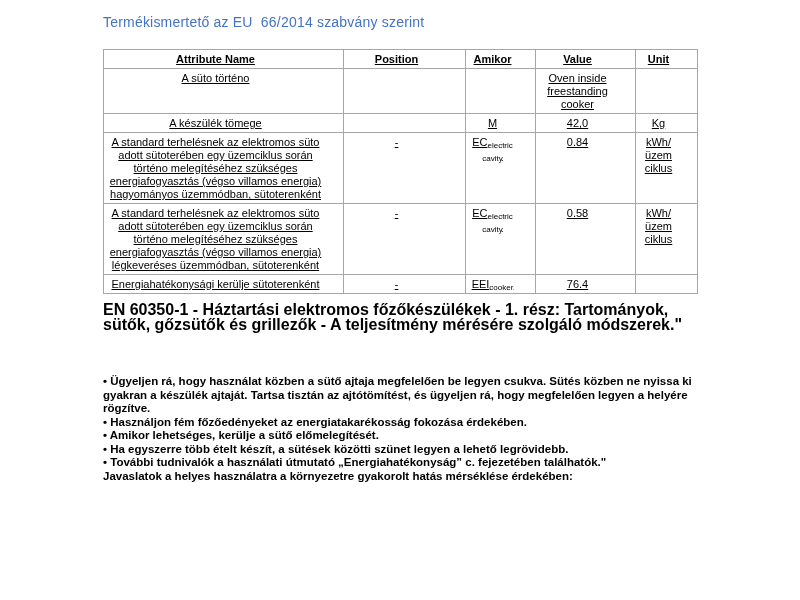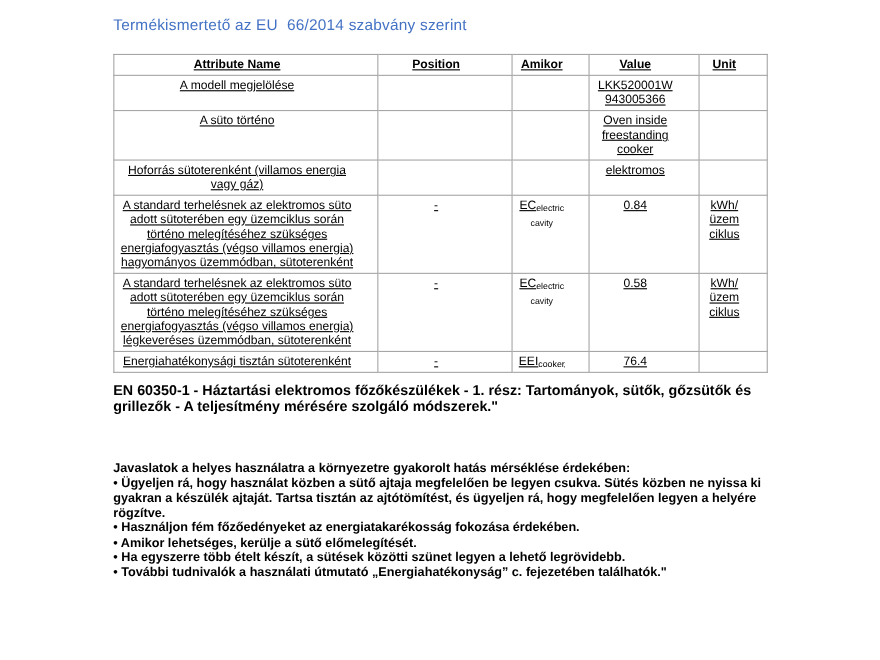--- a/index.html
+++ b/index.html
@@ -51,21 +51,21 @@
   col.c-val   { width: 100px; }
   col.c-unit  { width: 62px;  }
   .sym-sub {
     font-size: 8px;
     line-height: 10px;
     position: relative;
     top: 2px;
   }
   .standard-note {
     margin-top: 8px;
-    font-size: 13px;
+    font-size: 16px;
     line-height: 15px;
     font-weight: bold;
   }
   .advice {
     margin-top: 43px;
     font-size: 11.5px;
     line-height: 13.5px;
     font-weight: bold;
   }
   .advice div { margin: 0; }
@@ -89,70 +89,63 @@
       <tr>
         <th>Attribute Name</th>
         <th>Position</th>
         <th>Amikor</th>
         <th>Value</th>
         <th>Unit</th>
       </tr>
     </thead>
     <tbody>
         <tr>
-      <td>A modell megjelölése</td>
-      <td></td>
-      <td><span></span><span class="sym-sub"></span></td>
-      <td>LKK520001W 943005366</td>
-      <td></td>
-    </tr>
-        <tr>
       <td>A süto történo</td>
       <td></td>
       <td><span></span><span class="sym-sub"></span></td>
       <td>Oven inside freestanding cooker</td>
       <td></td>
     </tr>
         <tr>
-      <td>Hoforrás sütoterenként (villamos energia vagy gáz)</td>
+      <td>A készülék tömege</td>
       <td></td>
-      <td><span></span><span class="sym-sub"></span></td>
-      <td>elektromos</td>
-      <td></td>
+      <td><span>M</span><span class="sym-sub"></span></td>
+      <td>42,0</td>
+      <td>Kg</td>
     </tr>
         <tr>
       <td>A standard terhelésnek az elektromos süto adott sütoterében egy üzemciklus során történo melegítéséhez szükséges energiafogyasztás (végso villamos energia) hagyományos üzemmódban, sütoterenként</td>
       <td>-</td>
       <td><span>EC</span><span class="sym-sub">electric cavity</span></td>
       <td>0.84</td>
       <td>kWh/üzem ciklus</td>
     </tr>
         <tr>
       <td>A standard terhelésnek az elektromos süto adott sütoterében egy üzemciklus során történo melegítéséhez szükséges energiafogyasztás (végso villamos energia) légkeveréses üzemmódban, sütoterenként</td>
       <td>-</td>
       <td><span>EC</span><span class="sym-sub">electric cavity</span></td>
       <td>0.58</td>
       <td>kWh/üzem ciklus</td>
     </tr>
         <tr>
-      <td>Energiahatékonysági tisztán sütoterenként</td>
+      <td>Energiahatékonysági kerülje sütoterenként</td>
       <td>-</td>
       <td><span>EEI</span><span class="sym-sub">cooker</span></td>
       <td>76.4</td>
       <td></td>
     </tr>
       </tbody>
   </table>
 
   <div class="standard-note">EN 60350-1 - Háztartási elektromos főzőkészülékek - 1. rész: Tartományok, sütők, gőzsütők és grillezők - A teljesítmény mérésére szolgáló módszerek."</div>
 
   <div class="advice">
-    <div>Javaslatok a helyes használatra a környezetre gyakorolt hatás mérséklése érdekében:</div>
     <div>
         <div>• Ügyeljen rá, hogy használat közben a sütő ajtaja megfelelően be legyen csukva. Sütés közben ne nyissa ki gyakran a készülék ajtaját. Tartsa tisztán az ajtótömítést, és ügyeljen rá, hogy megfelelően legyen a helyére rögzítve.</div>
         <div>• Használjon fém főzőedényeket az energiatakarékosság fokozása érdekében.</div>
         <div>• Amikor lehetséges, kerülje a sütő előmelegítését.</div>
         <div>• Ha egyszerre több ételt készít, a sütések közötti szünet legyen a lehető legrövidebb.</div>
         <div>• További tudnivalók a használati útmutató „Energiahatékonyság” c. fejezetében találhatók."</div>
       </div>
+    <div>Javaslatok a helyes használatra a környezetre gyakorolt hatás mérséklése érdekében:</div>
   </div>
 
 </div>
 
 </body></html>

